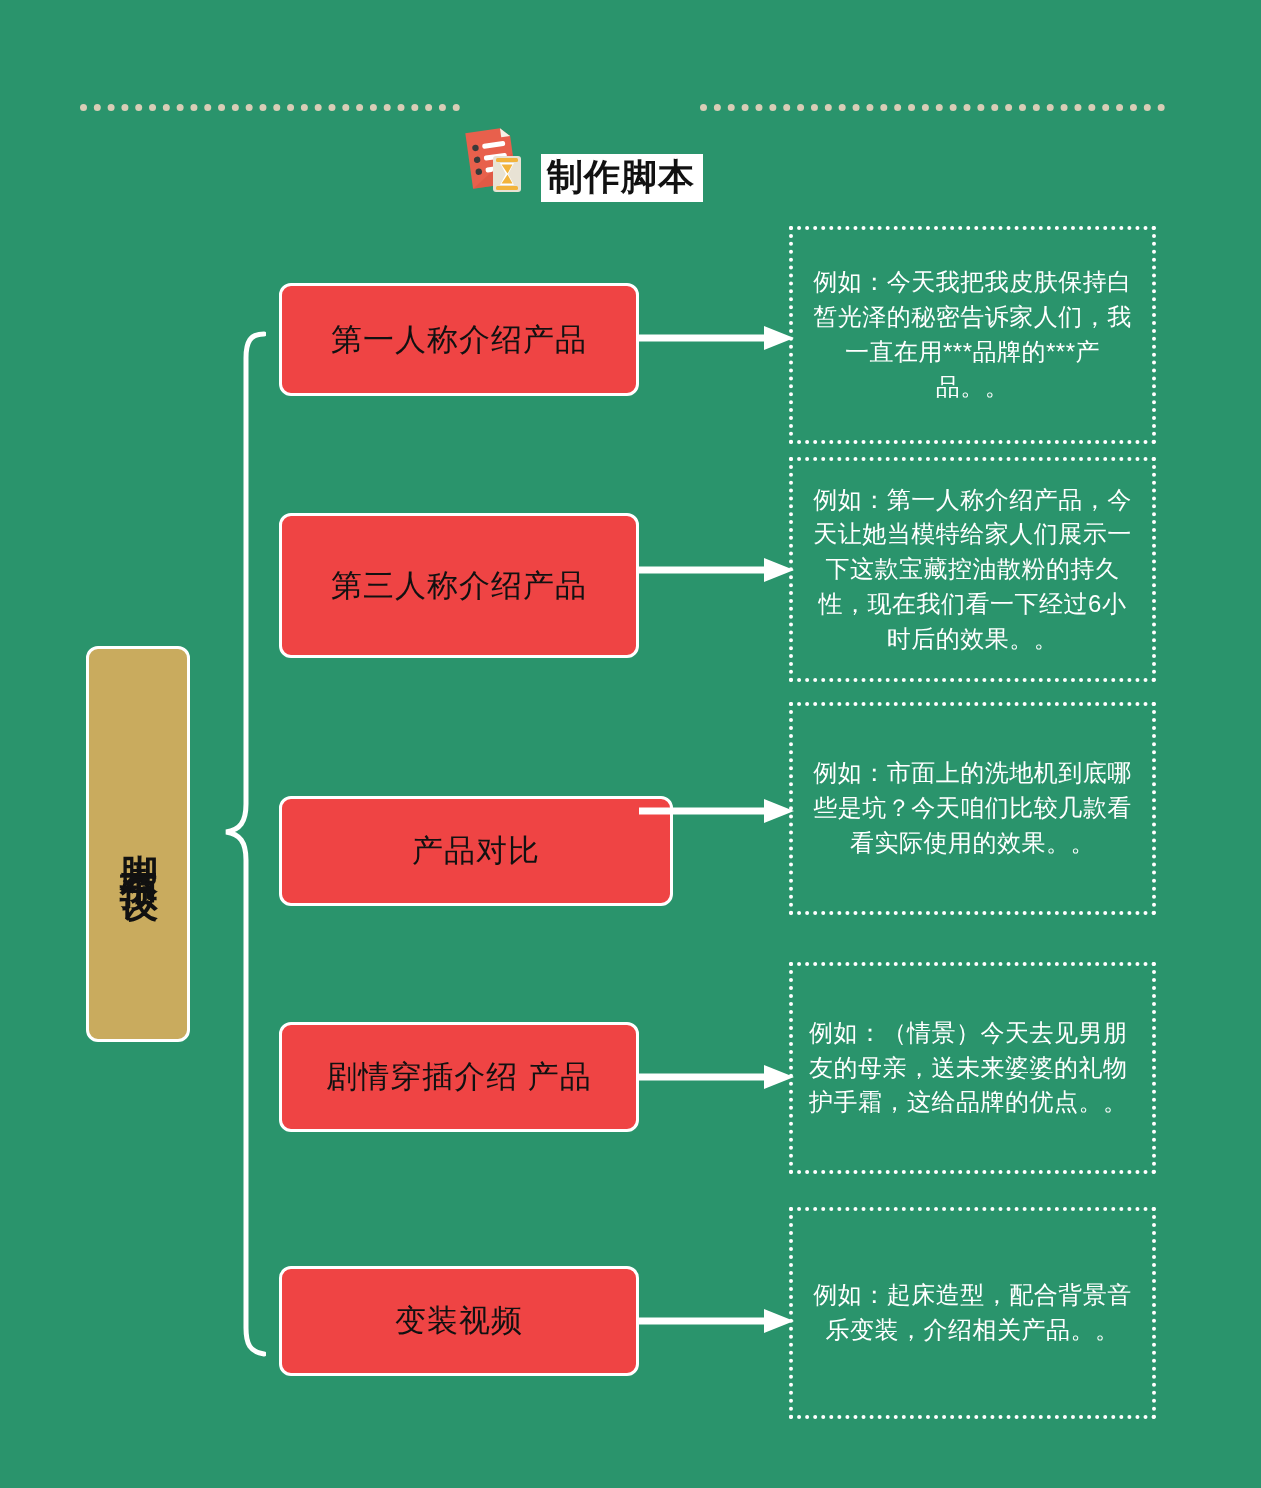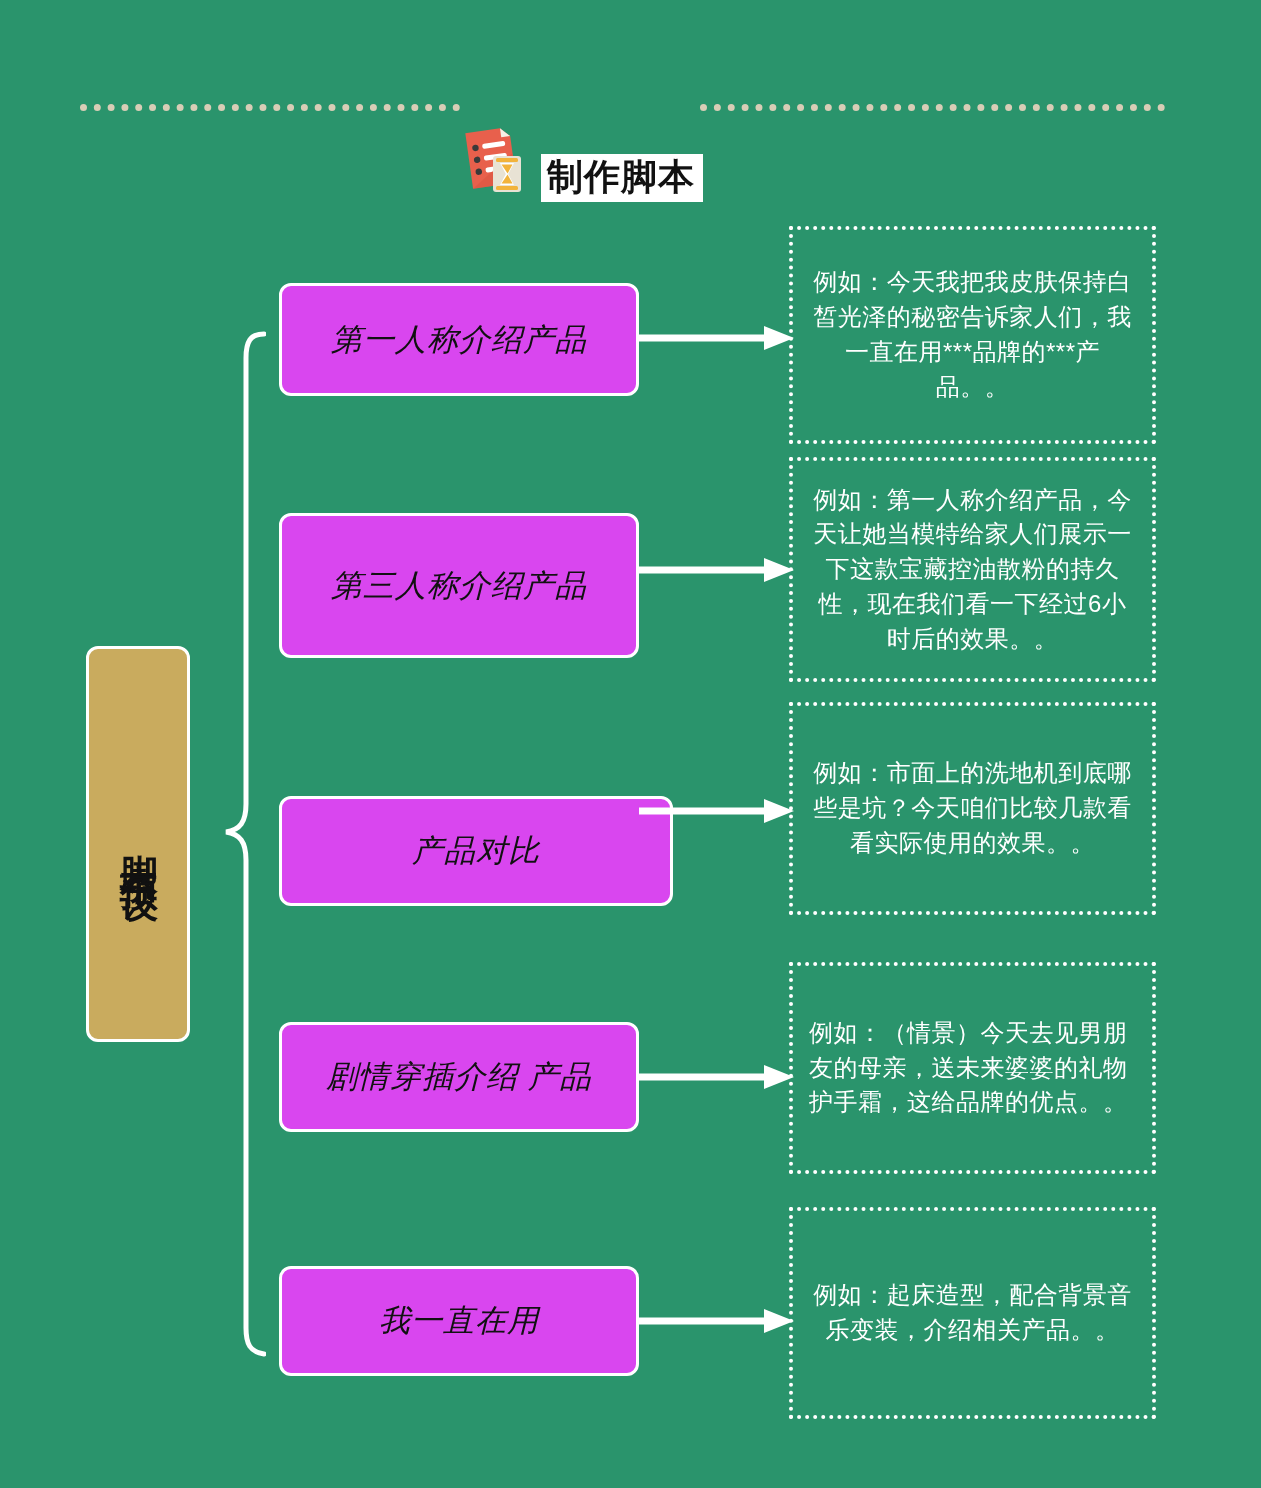--- a/index.html
+++ b/index.html
@@ -84,33 +84,32 @@
     left: 206px;
     top: 330px;
     width: 60px;
     height: 1028px;
     pointer-events: none;
   }
 
   
   .gold-card {
     position: absolute;
-    background: #d946ef;
+    background: #ef4444;
     border: 3px solid #ffffff;
     border-radius: 12px;
     box-sizing: border-box;
     display: flex;
     align-items: center;
     justify-content: center;
     color: #111111;
     font-size: 31px;
     line-height: 1.2;
     text-align: center;
     letter-spacing: 1px;
-    font-style: italic;
   }
 
   
   .arrow {
     position: absolute;
     height: 26px;
     pointer-events: none;
   }
 
   
@@ -230,21 +229,21 @@
   <svg width="155" height="26" viewBox="0 0 155 26">
     <line x1="0" y1="13" x2="130" y2="13" stroke="#ffffff" stroke-width="7"></line>
     <polygon points="125,1 155,13 125,25" fill="#ffffff"></polygon>
   </svg>
 </div>
 <div class="example-box align-left" style="left:789px; top:962px; width:367px; height:212px;">
   <div class="etext">例如：（情景）今天去见男朋友的母亲，送未来婆婆的礼物护手霜，这给品牌的优点。。</div>
 </div>
 
 <div class="gold-card" style="left:279px; top:1266px; width:360px; height:110px;">
-  <span>我一直在用</span>
+  <span>变装视频</span>
 </div>
 <div class="arrow" style="left:639px; top:1308px; width:155px;">
   <svg width="155" height="26" viewBox="0 0 155 26">
     <line x1="0" y1="13" x2="130" y2="13" stroke="#ffffff" stroke-width="7"></line>
     <polygon points="125,1 155,13 125,25" fill="#ffffff"></polygon>
   </svg>
 </div>
 <div class="example-box" style="left:789px; top:1207px; width:367px; height:212px;">
   <div class="etext">例如：起床造型，配合背景音乐变装，介绍相关产品。。</div>
 </div>

